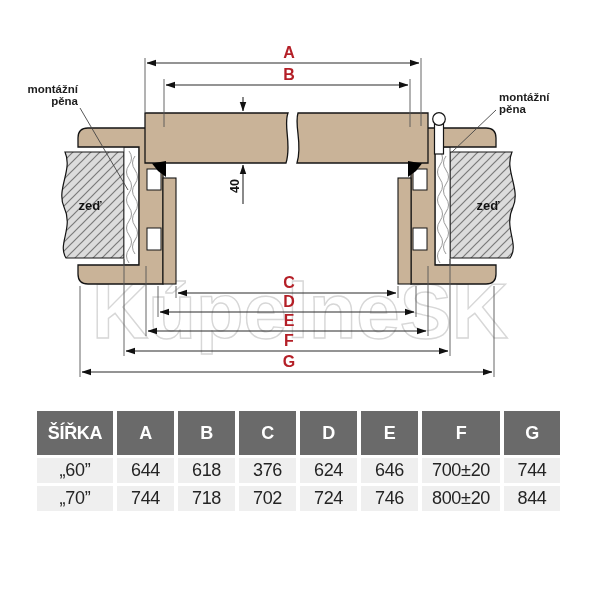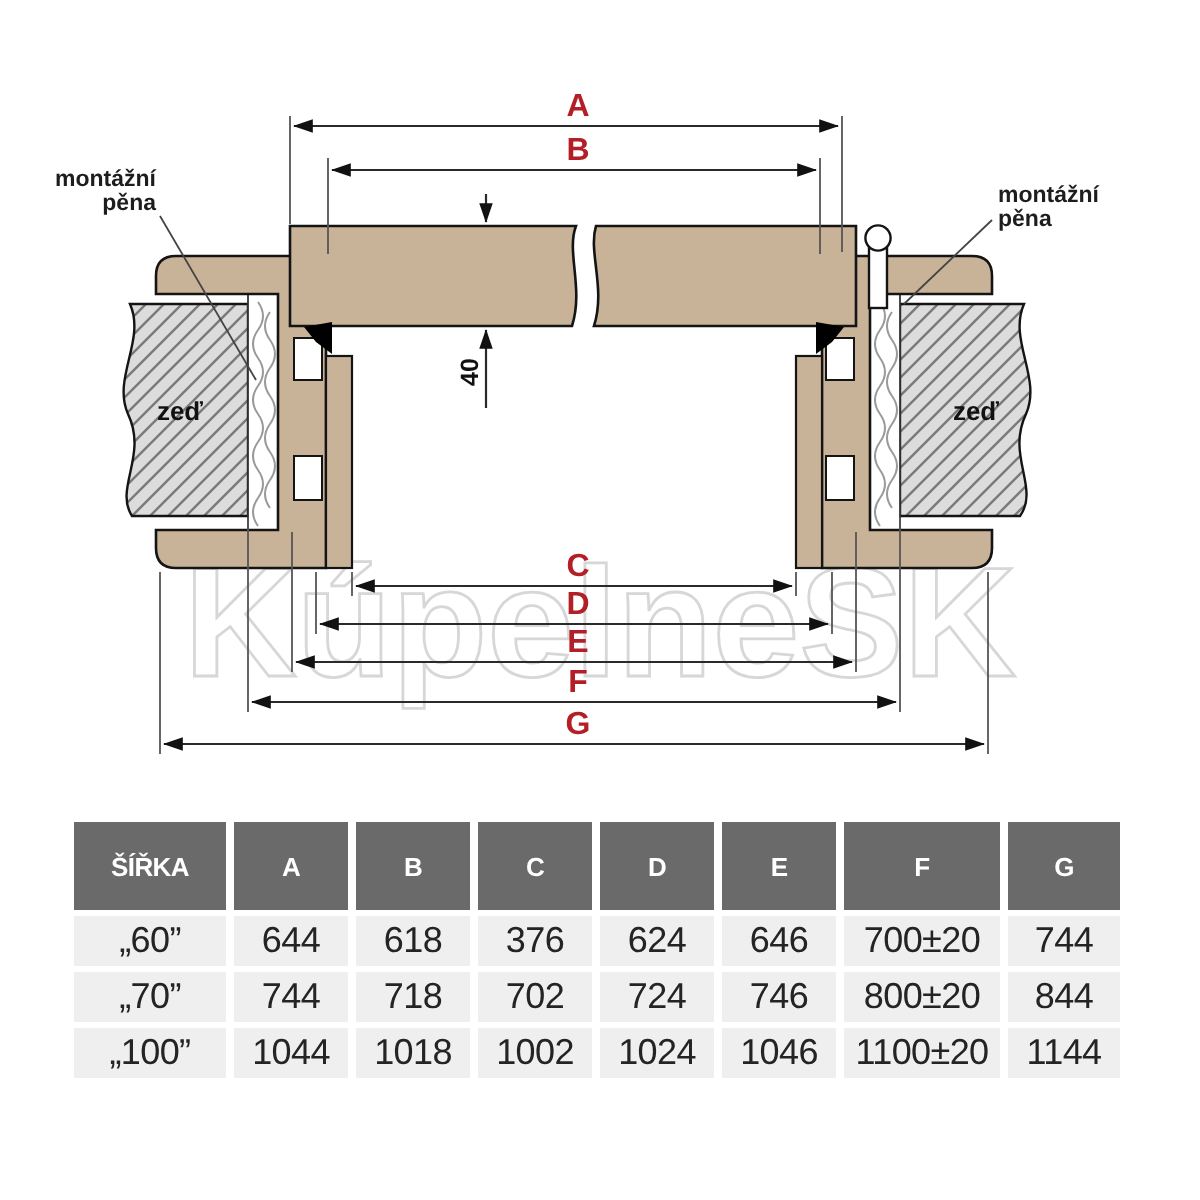--- a/index.html
+++ b/index.html
@@ -17,21 +17,21 @@
   svg.diagram{position:absolute;left:0;top:40px;}
   .dimletter{font-size:16px;font-weight:700;fill:#b41f27;}
   .annot{font-size:11.5px;font-weight:600;fill:#1d1d1d;}
   .wallword{font-size:13px;font-weight:600;fill:#111;}
   .thick{font-size:12.5px;font-weight:600;fill:#111;}
   .wm{font-size:78px;font-weight:700;fill:none;stroke:#d7d7d7;stroke-width:1.4px;}
 
   
   table.size-table{position:absolute;left:33px;top:408px;width:531px;
        border-collapse:separate;border-spacing:4px 3px;table-layout:fixed;}
-  table.size-table th{background:#6a6a6a;color:#fff;font-size:13px;font-weight:700;
+  table.size-table th{background:#6a6a6a;color:#fff;font-size:18px;font-weight:700;
        height:44px;text-align:center;padding:0;letter-spacing:-0.3px;}
   table.size-table td{background:#efefef;color:#242424;font-size:18px;font-weight:400;
        height:25px;text-align:center;padding:0;letter-spacing:-0.3px;}
 </style>
 </head>
 <body>
 
 <div class="page">
 
 
@@ -171,25 +171,15 @@
       <tr>
         <td>„70”</td>
         <td>744</td>
         <td>718</td>
         <td>702</td>
         <td>724</td>
         <td>746</td>
         <td>800±20</td>
         <td>844</td>
       </tr>
-      <tr>
-        <td>„100”</td>
-        <td>1044</td>
-        <td>1018</td>
-        <td>1002</td>
-        <td>1024</td>
-        <td>1046</td>
-        <td>1100±20</td>
-        <td>1144</td>
-      </tr>
     </tbody>
   </table>
 </div>
 
 </body></html>

